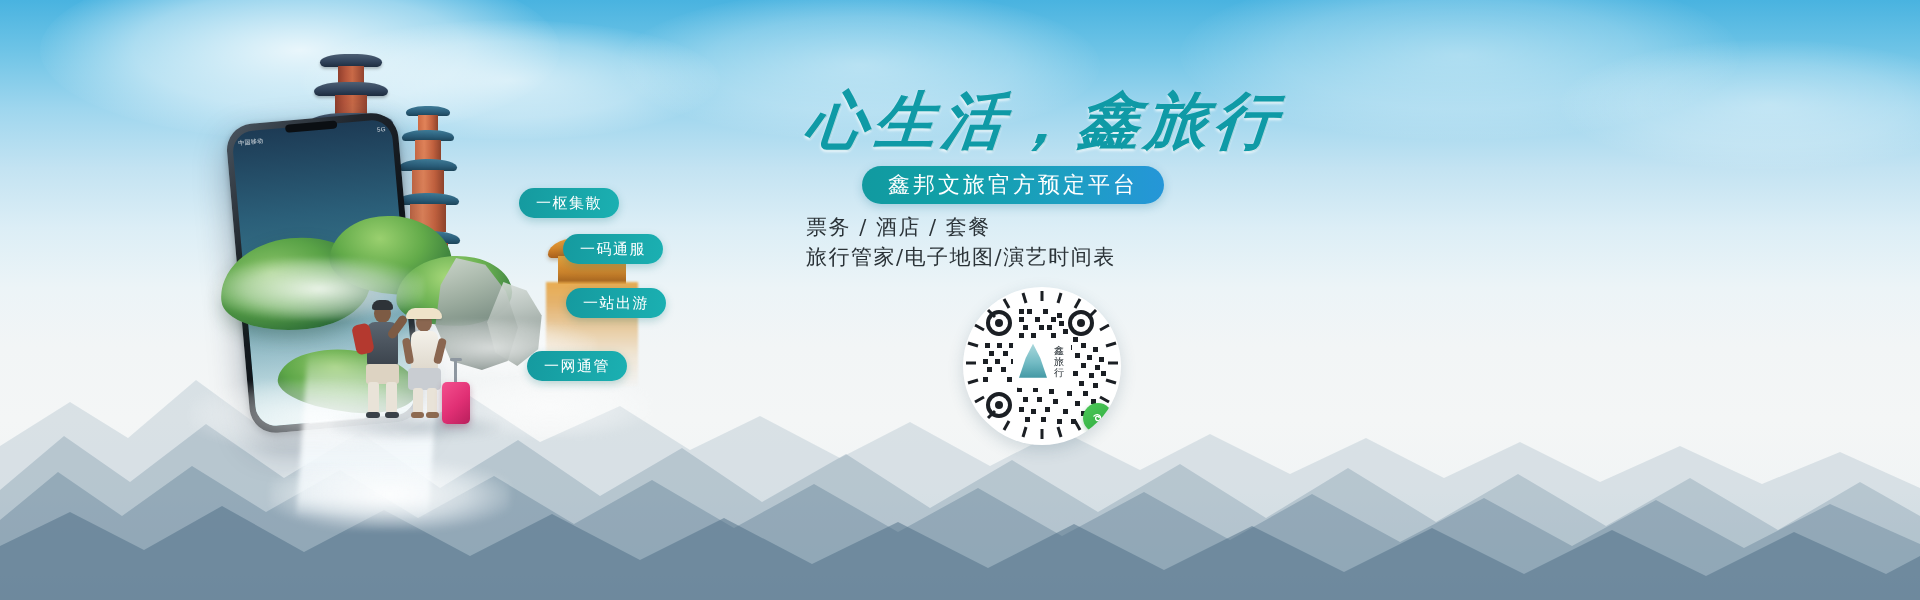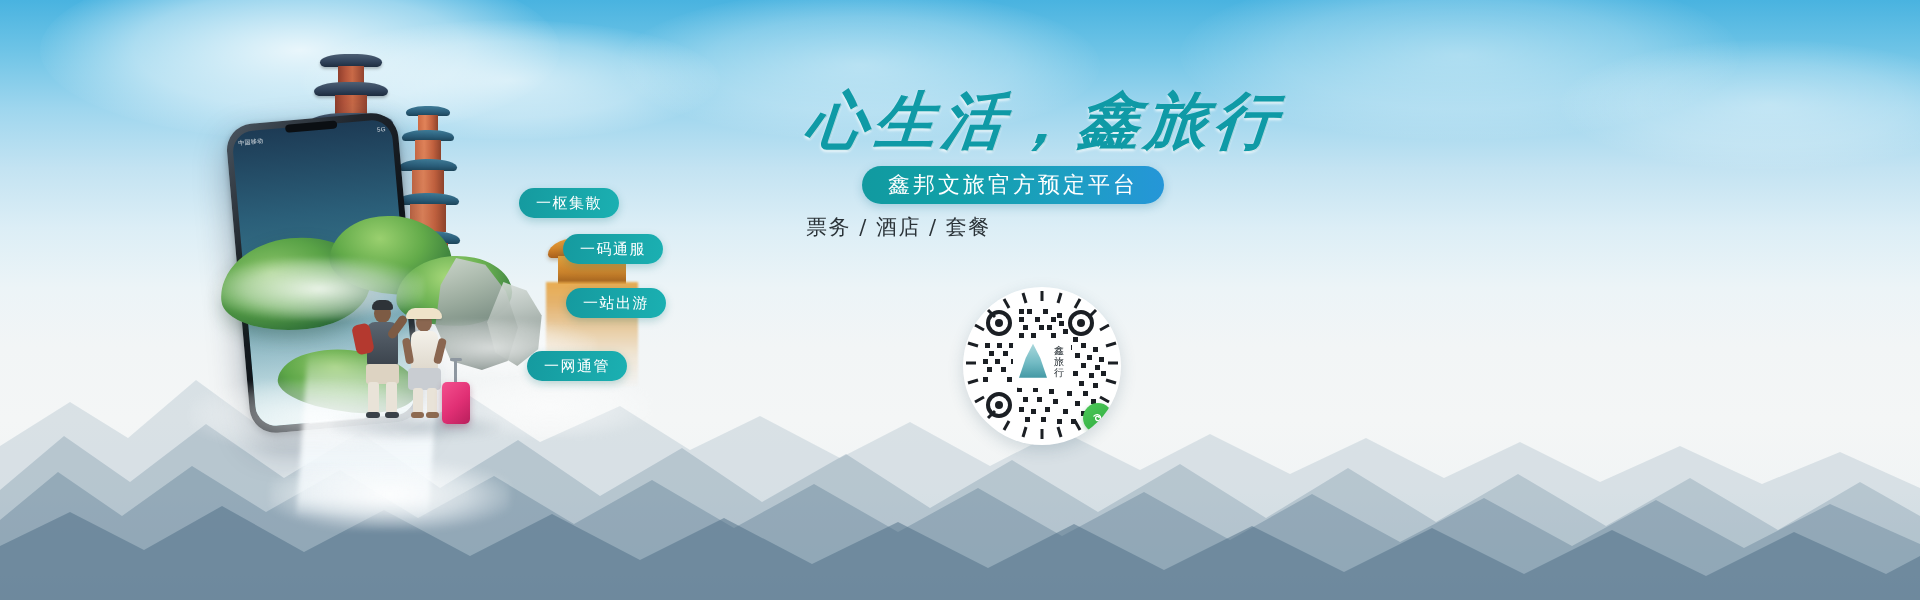--- a/index.html
+++ b/index.html
@@ -525,20 +525,21 @@
   </div>
 
   <div id="headline">心生活，鑫旅行</div>
 
   <div id="platform-badge">
     <span>鑫邦文旅官方预定平台</span>
   </div>
 
   <div id="subtitle">
     <div class="subtitle-line">票务 / 酒店 / 套餐</div>
+    <div class="subtitle-line">旅行管家/电子地图/演艺时间表</div>
   </div>
 
   <div id="qr-wrap">
     <div id="qr-disc">
       <svg id="qr-canvas" viewBox="0 0 158 158">
         <defs>
           <clipPath id="discClip">
               <circle cx="79" cy="79" r="79"></circle>
             </clipPath>
         </defs>

